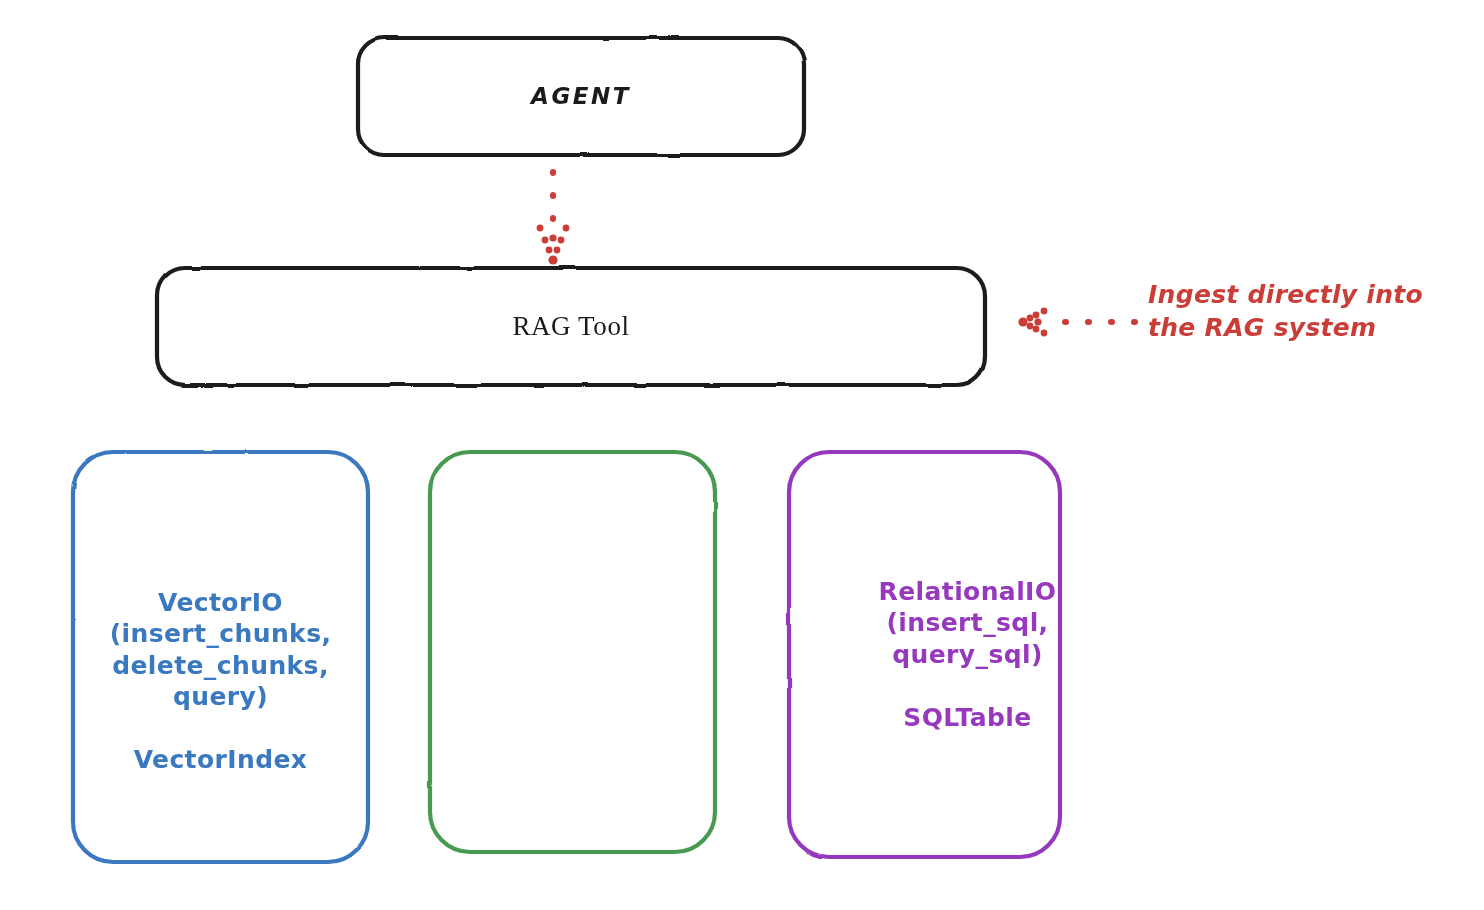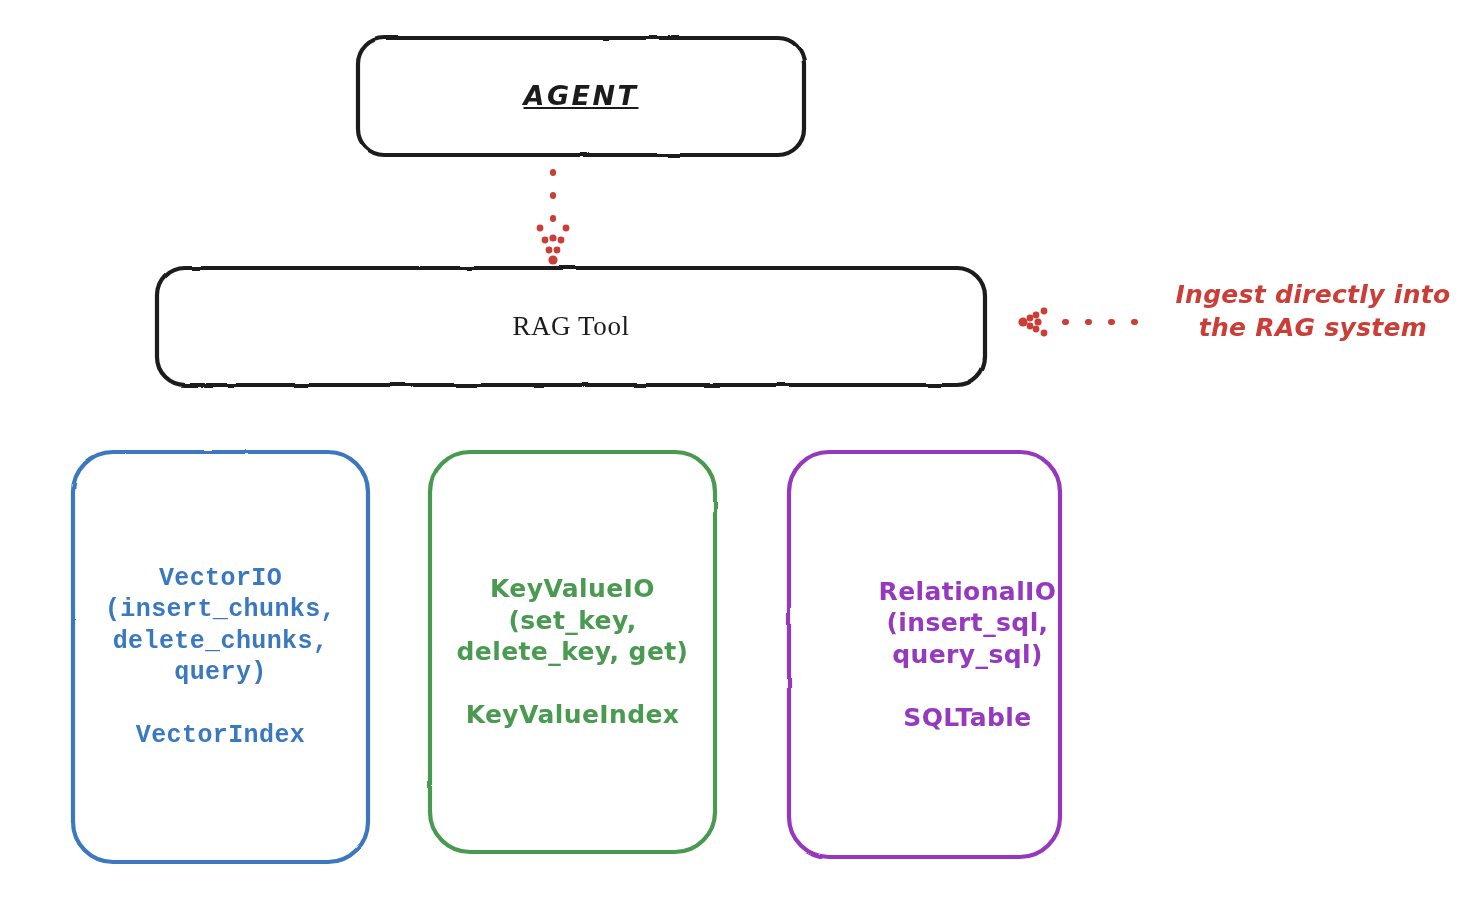--- a/index.html
+++ b/index.html
@@ -37,26 +37,25 @@
     white-space: pre-line;
     line-height: 1.26;
   }
 
   
   #agent-node {
     left: 358px; top: 38px; width: 446px; height: 117px;
   }
   #agent-node .node-label {
     font-family: "DejaVu Sans", sans-serif;
-    font-size: 27px;
+    font-size: 23px;
     font-style: italic;
     font-weight: 600;
     letter-spacing: 2.5px;
     color: #1b1b1b;
-    text-decoration: underline;
   }
 
   
   #ragtool-node {
     left: 157px; top: 268px; width: 828px; height: 117px;
   }
   #ragtool-node .node-label {
     font-family: Liberation Serif, serif;
     font-size: 27px;
     font-weight: 500;
@@ -66,41 +65,40 @@
 
   
   .provider {
     padding: 0 10px;
   }
   .provider .node-label {
     font-size: 25px;
     font-weight: 600;
     letter-spacing: 0.4px;
   }
-  #vectorio-node  { left: 73px;  top: 452px; width: 295px; height: 410px; font-family: Liberation Mono, monospace; }
+  #vectorio-node  { left: 73px;  top: 476px; width: 295px; height: 410px; }
   #keyvalueio-node{ left: 430px; top: 452px; width: 285px; height: 400px; }
   #relationalio-node { left: 832px; top: 452px; width: 271px; height: 405px; }
 
   #vectorio-node .node-label    { color: #3a78bf; }
   #keyvalueio-node .node-label  { color: #4a9a51; }
   #relationalio-node .node-label{ color: #9639be; }
 
   
   #ingest-annotation {
     position: absolute;
     left: 1148px;
     top: 278px;
     width: 330px;
     color: #cb3e37;
     font-family: "DejaVu Sans", sans-serif;
     font-size: 25px;
     font-weight: 600;
     font-style: italic;
     line-height: 1.32;
-    text-align: center;
     white-space: pre-line;
     letter-spacing: 0.3px;
   }
 </style>
 </head>
 <body>
 
 <div id="canvas">
 
   <svg class="layer" viewBox="0 0 1484 910">
@@ -176,27 +174,20 @@
 
   <div class="node provider" id="vectorio-node">
     <div class="node-label">VectorIO
 (insert_chunks,
 delete_chunks,
 query)
 
 VectorIndex</div>
   </div>
 
-  <div class="node provider" id="keyvalueio-node">
-    <div class="node-label">KeyValueIO
-(set_key,
-delete_key, get)
-
-KeyValueIndex</div>
-  </div>
 
   <div class="node provider" id="relationalio-node">
     <div class="node-label">RelationalIO
 (insert_sql,
 query_sql)
 
 SQLTable</div>
   </div>
 
   <div id="ingest-annotation">Ingest directly into

